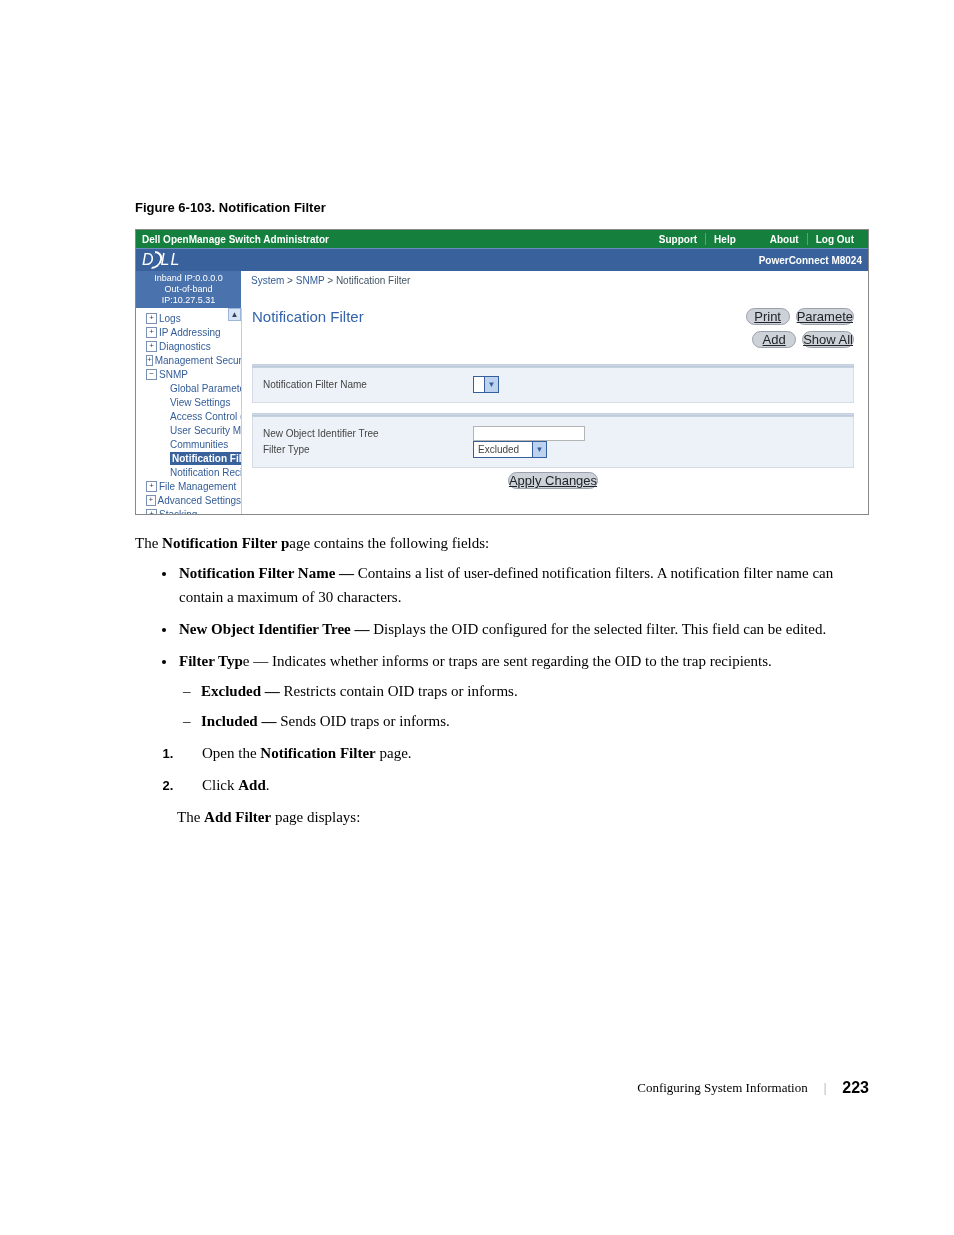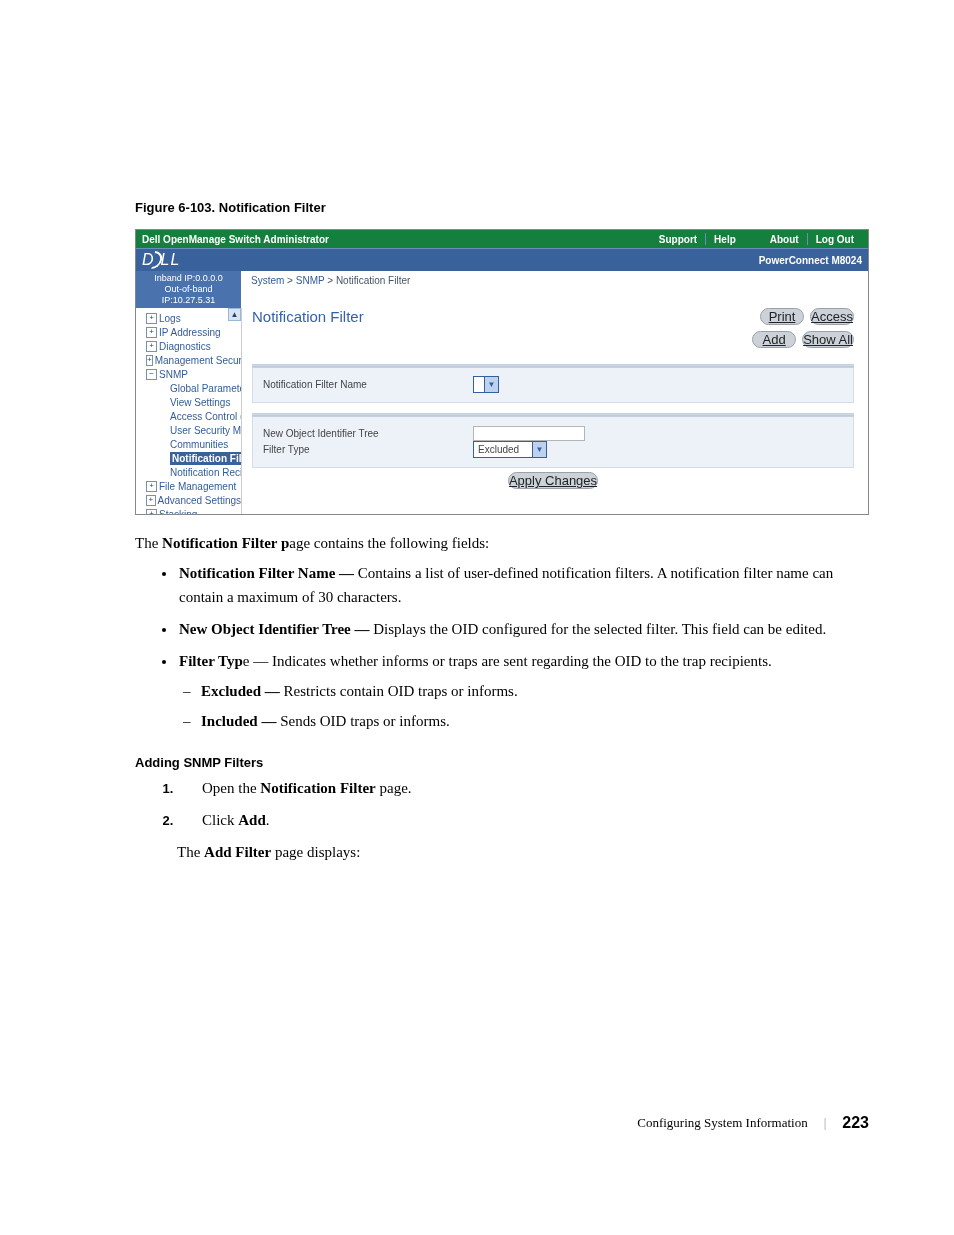--- a/index.html
+++ b/index.html
@@ -239,21 +239,21 @@
             </div>
 
         </div>
       </div>
       <div class="main">
         <div class="m-top">
           <div class="m-title">Notification Filter</div>
           <div class="pillrow">
             <div class="pillgroup">
               <span class="pill">Print</span>
-              <span class="pill">Access</span>
+              <span class="pill">Paramete</span>
             </div>
             <div class="pillgroup">
               <span class="pill">Add</span>
               <span class="pill">Show All</span>
             </div>
           </div>
         </div>
         <div class="panel">
           <div class="hrbar"></div>
           <div class="panel-inner">
@@ -295,21 +295,20 @@
     <li><b>Notification Filter Name — </b><span>Contains a list of user-defined notification filters. A notification filter name can contain a maximum of 30 characters.</span></li>
     <li><b>New Object Identifier Tree — </b><span>Displays the OID configured for the selected filter. This field can be edited.</span></li>
     <li><b>Filter Typ</b><span>e — Indicates whether informs or traps are sent regarding the OID to the trap recipients.</span>
       <ul class="dash" style="padding-left:22px;">
         <li><b>Excluded — </b><span>Restricts contain OID traps or informs.</span></li>
         <li><b>Included — </b><span>Sends OID traps or informs.</span></li>
       </ul>
     </li>
   </ul>
 
-  <p class="h3">Adding SNMP Filters</p>
 
   <ol class="n">
     <li><span class="t"><span>Open the </span><b>Notification Filter</b><span> page.</span></span></li>
     <li><span class="t"><span>Click </span><b>Add</b><span>.</span></span></li>
   </ol>
   <p class="ind"><span>The </span><b>Add Filter</b><span> page displays:</span></p>
 
   <div class="footer">
     <span>Configuring System Information</span>
     <span class="bar">|</span>

